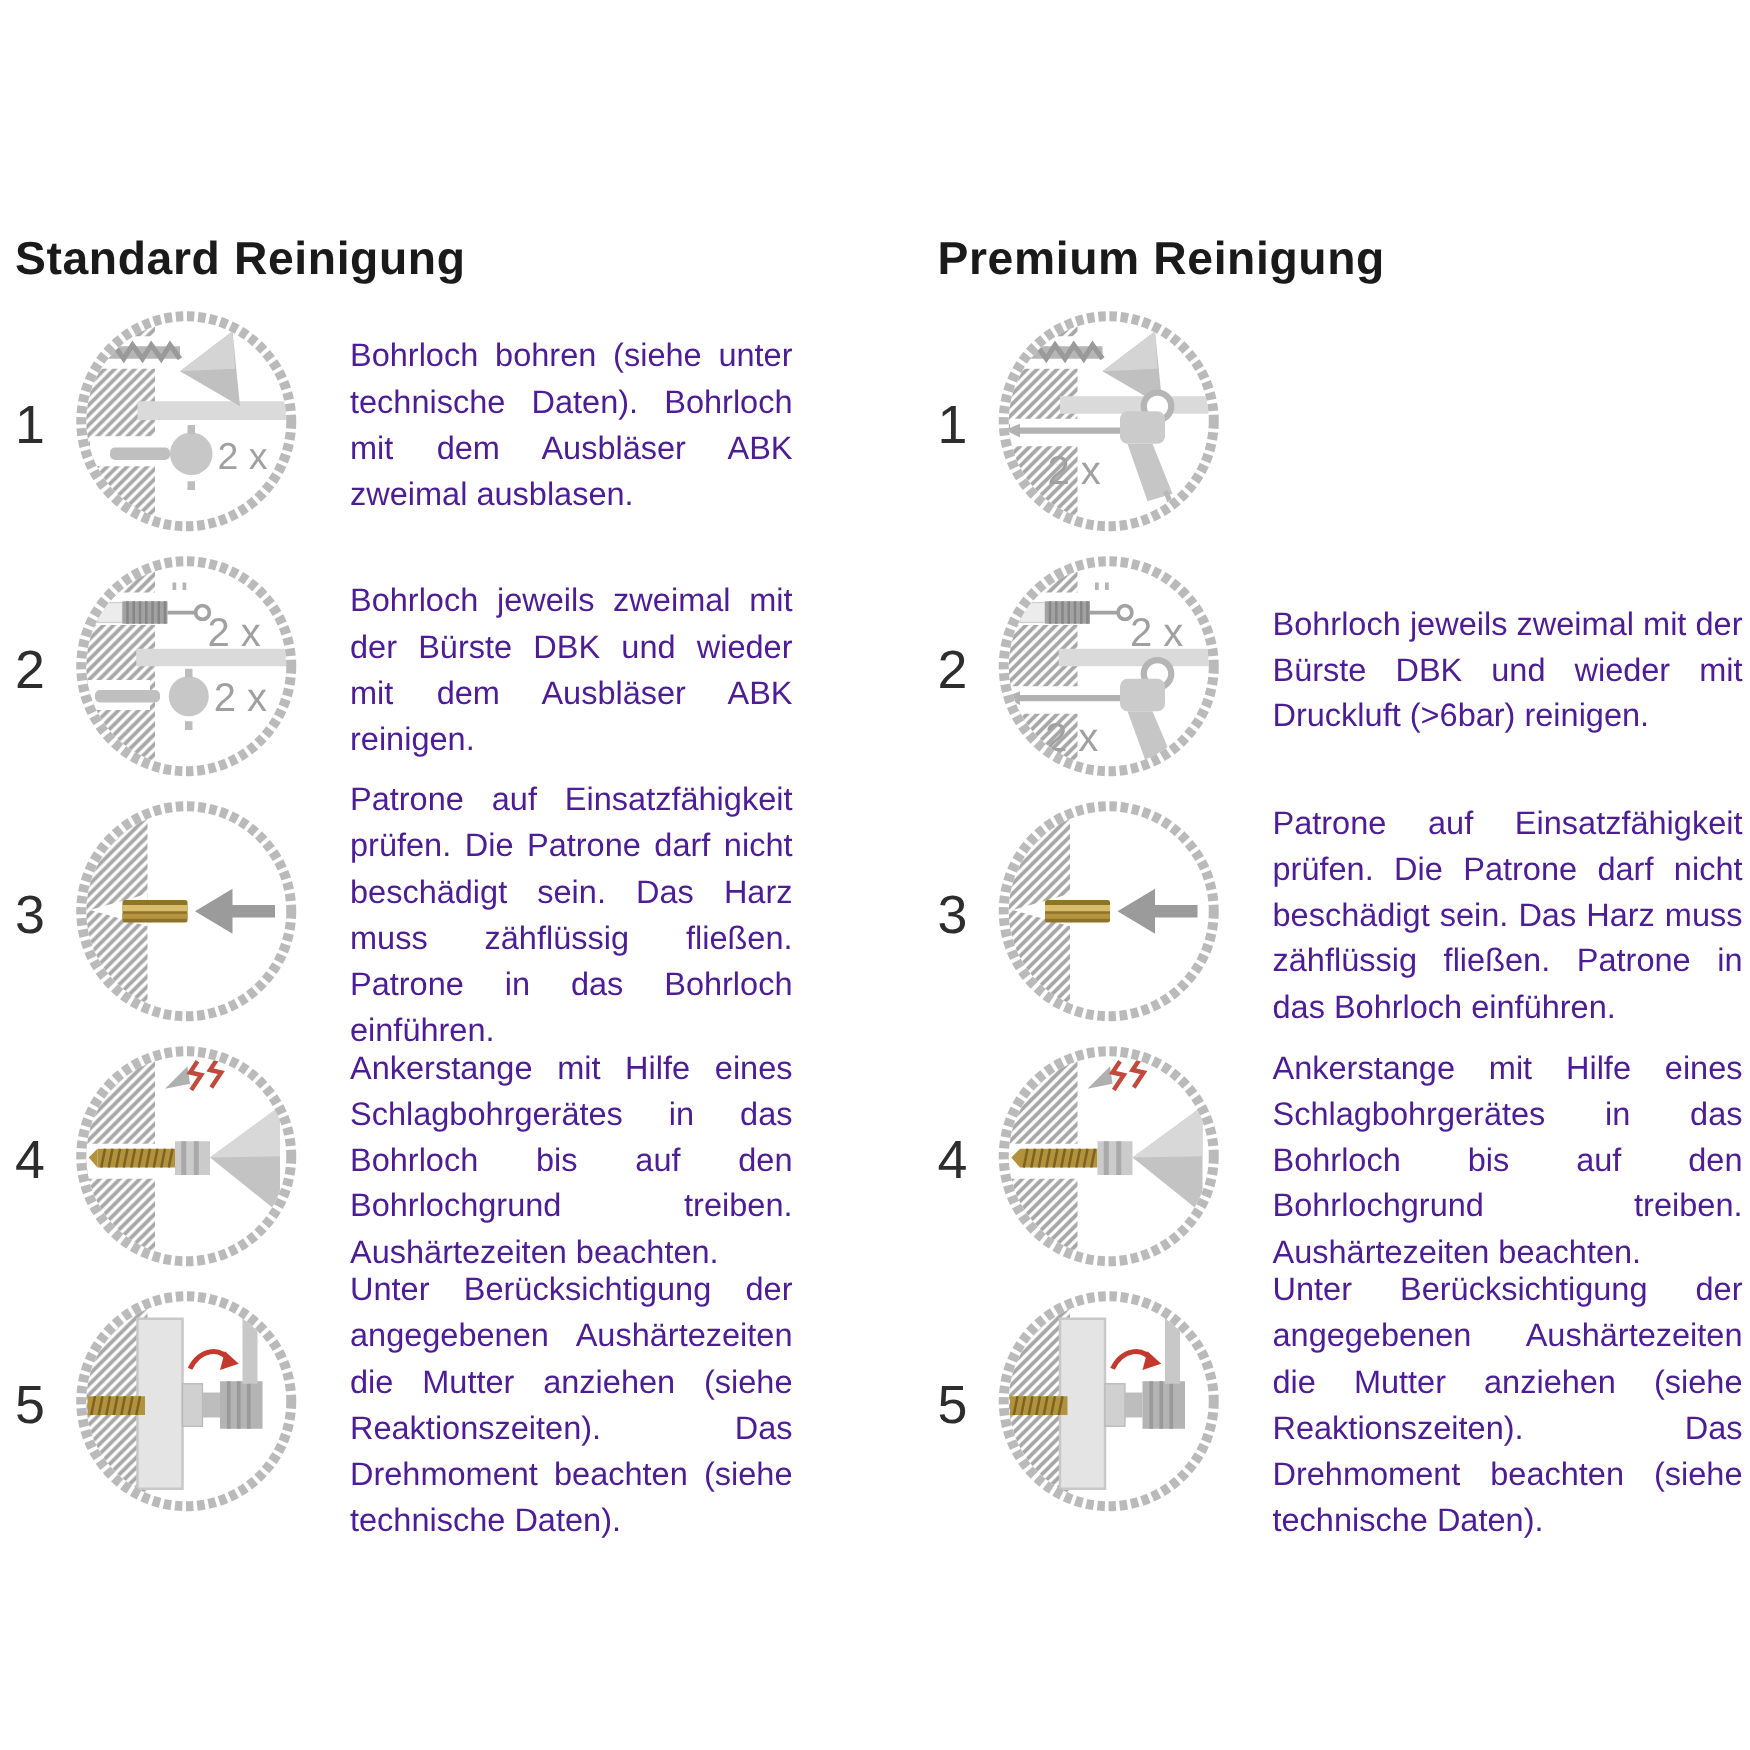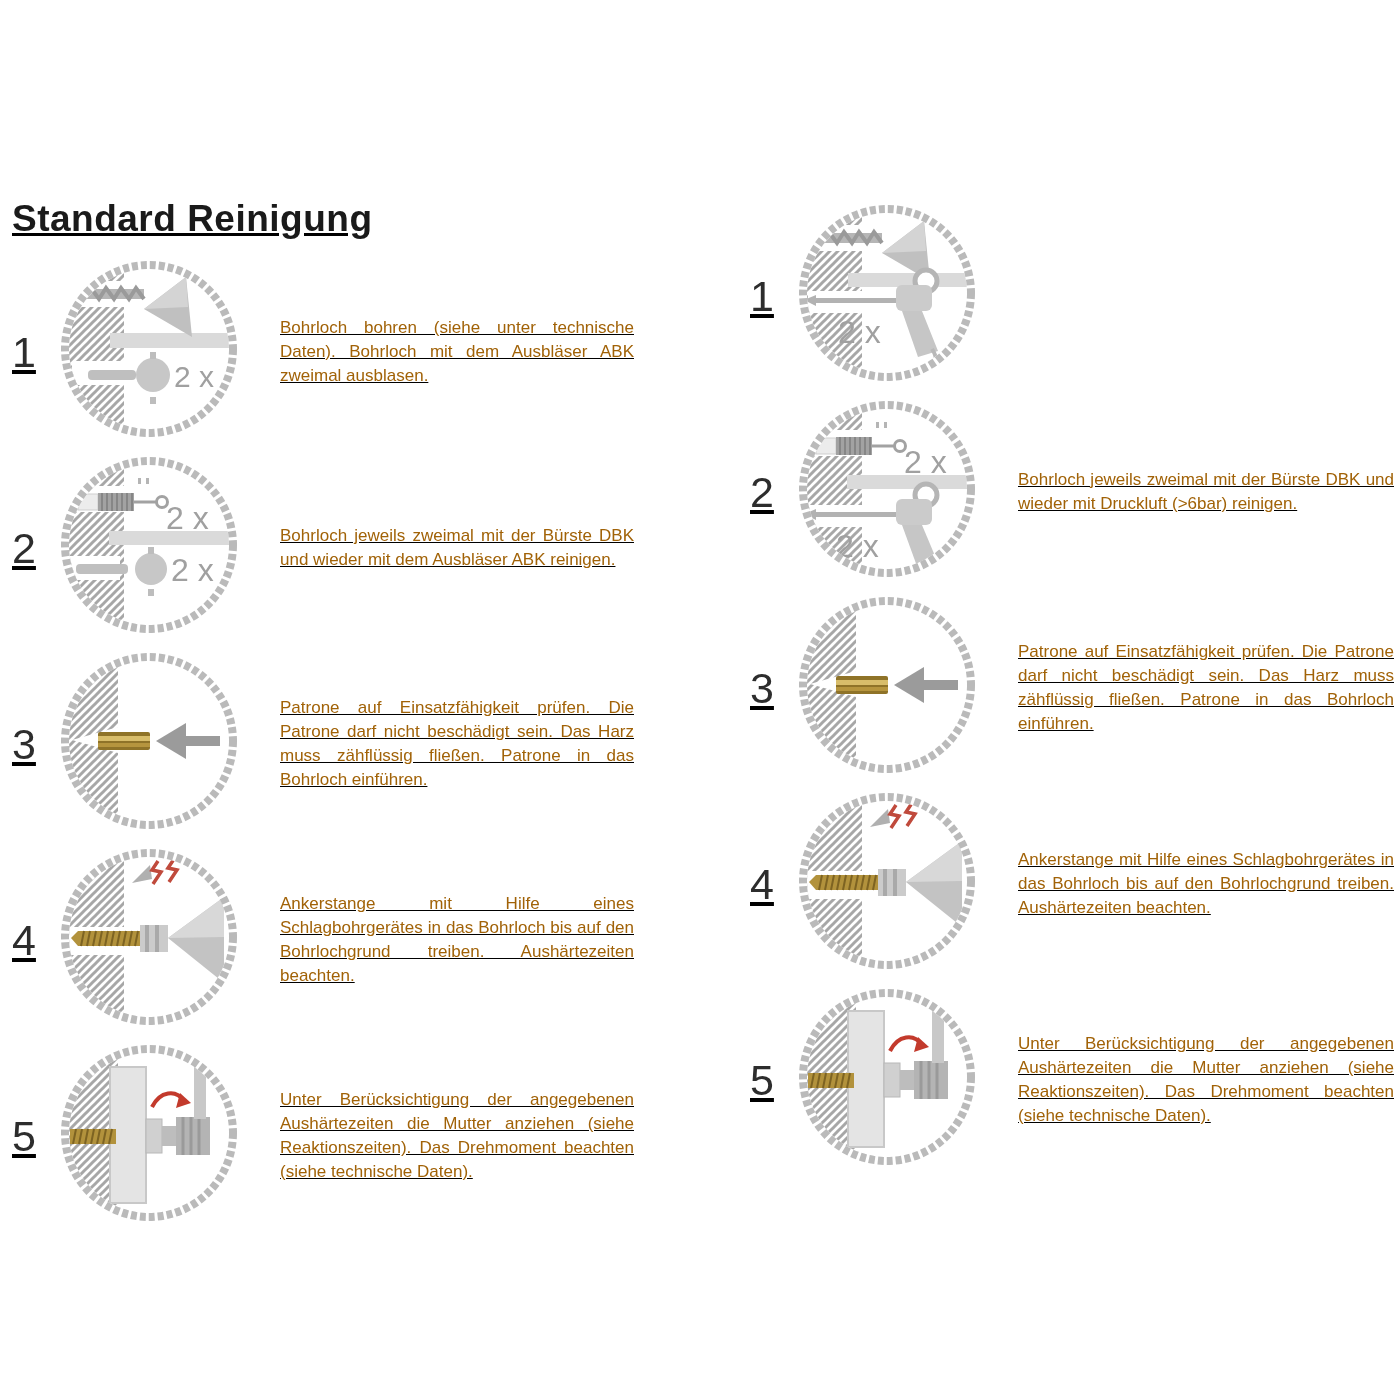--- a/index.html
+++ b/index.html
@@ -1,34 +1,34 @@
 <!DOCTYPE html>
 <html><head>
 <meta charset="utf-8">
 <style>
   html,body{margin:0;padding:0;}
   body{
     width:1400px;height:1400px;position:relative;background:#ffffff;
     font-family:"Liberation Sans",sans-serif;overflow:hidden;
   }
-  .col{position:absolute;top:198px;text-decoration:underline;}
+  .col{position:absolute;top:186px;}
   .col-left{left:12px;width:622px;}
   .col-right{left:750px;width:644px;}
   .col-title{
     font-size:37px;font-weight:bold;color:#1a1a1a;margin:0 0 14px 0;
     letter-spacing:0.5px;
   }
   .step-row{display:flex;align-items:center;height:196px;}
   .step-num{
     width:42px;flex:none;font-size:43px;color:#2d2d2d;line-height:1;
   }
   .step-icon{width:196px;flex:none;}
   .step-icon svg{display:block;}
   .step-text{
-    flex:1;padding-left:30px;font-size:17px;line-height:1.42;color:#a16207;
+    flex:1;padding-left:30px;font-size:26px;line-height:1.42;color:#4c1d95;
     text-align:justify;
   }
   .lbl{font-size:30px;fill:#a0a0a0;font-family:"Liberation Sans",sans-serif;}
   .lbl32{font-size:32px;fill:#a0a0a0;font-family:"Liberation Sans",sans-serif;}
   .ringbg{fill:#ffffff;}
   .ring{fill:none;stroke:#bababa;stroke-width:8;stroke-dasharray:6 3;}
   .wall{fill:url(#hatch);}
   .zig{fill:none;stroke:#9a9a9a;stroke-width:4;}
   .thread{stroke:#7d6322;stroke-width:2;}
   .redzig{fill:none;stroke:#c04a3c;stroke-width:3.5;}
@@ -203,20 +203,21 @@
           </g>
         </g>
         <circle class="ring" cx="95" cy="92" r="84"></circle>
       </svg>
     </div>
     <div class="step-text">Unter Berücksichtigung der angegebenen Aushärtezeiten die Mutter anziehen (siehe Reaktionszeiten). Das Drehmoment beachten (siehe technische Daten).</div>
   </div>
 </div>
 
 <div class="col col-right">
+  <h2 class="col-title">Premium Reinigung</h2>
 
   <div class="step-row">
     <div class="step-num">1</div>
     <div class="step-icon">
       <svg viewBox="0 0 190 190" width="190" height="190">
         <circle class="ringbg" cx="95" cy="92" r="84"></circle>
         <g clip-path="url(#cc)">
           <rect class="wall" x="8" y="8" width="62" height="170"></rect>
           <rect x="24" y="24" width="48" height="26" fill="#ffffff"></rect>
           <rect x="16" y="90" width="56" height="22" fill="#ffffff"></rect>

